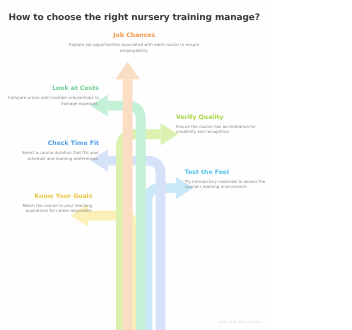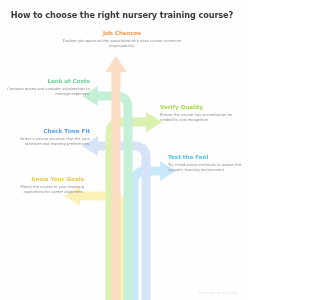--- a/index.html
+++ b/index.html
@@ -75,21 +75,21 @@
     bottom: 5px;
     font-family: "DejaVu Sans", sans-serif;
     font-size: 3.2px;
     color: #dedede;
     letter-spacing: 0.1px;
   }
 </style>
 </head>
 <body>
 
-<div id="page-title">How to choose the right nursery training course?</div>
+<div id="page-title">How to choose the right nursery training manage?</div>
 
 <svg id="ribbon-graphic" viewBox="0 0 244 300">
 
   <defs>
     
   </defs>
 
   <g>
     <path d="M 122 300 L 122 208 Q 122 196 110 196 L 80 196" fill="none" stroke="#fbf0b8" stroke-width="9" stroke-linecap="butt" stroke-linejoin="round"></path>
     <polygon points="64,196 80,186 80,206" fill="#fbf0b8"></polygon>

